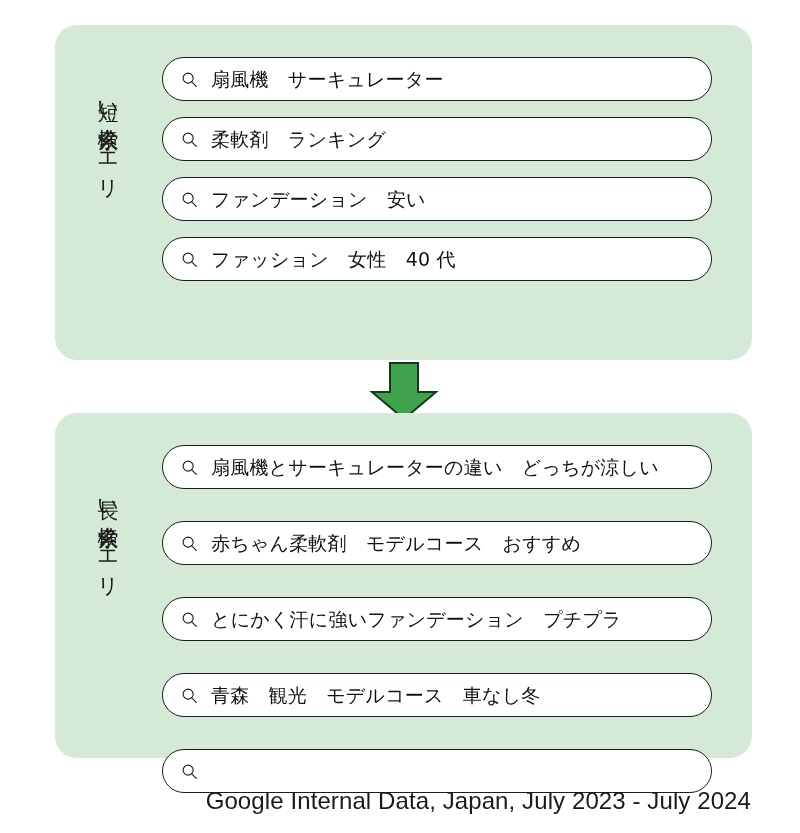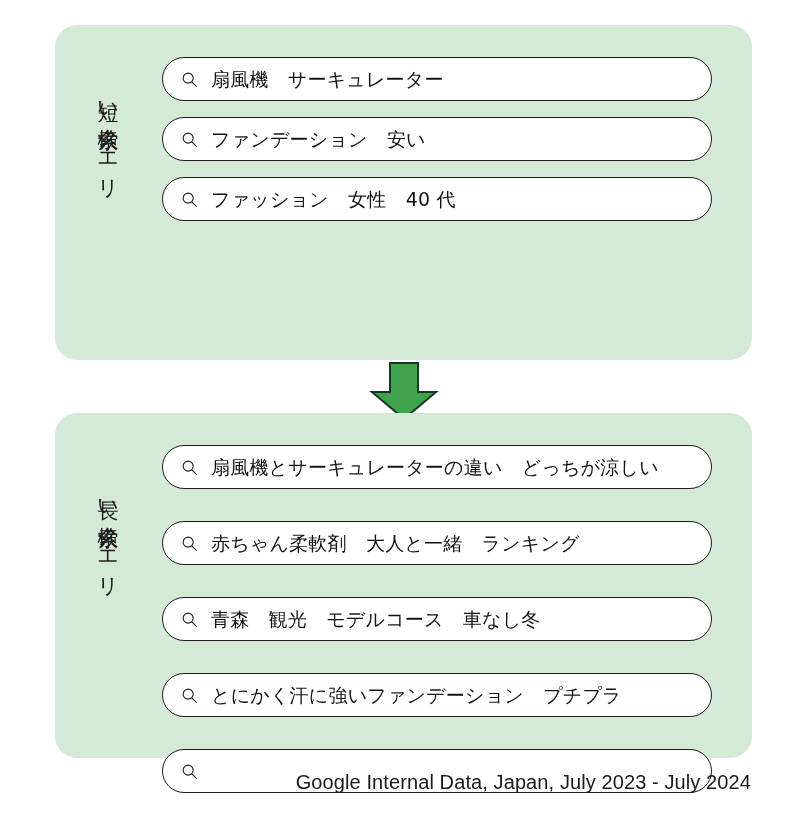--- a/index.html
+++ b/index.html
@@ -96,22 +96,22 @@
     left: 369px;
     top: 361px;
     width: 70px;
     height: 60px;
   }
 
   
   .footer-note {
     position: absolute;
     right: 49px;
-    top: 771px;
-    font-size: 20px;
+    top: 787px;
+    font-size: 24px;
     color: #1a1a1a;
     font-family: "Liberation Sans", "DejaVu Sans", sans-serif;
     letter-spacing: 0.1px;
     white-space: nowrap;
   }
 </style>
 </head>
 <body>
 
 <div class="stage">
@@ -123,20 +123,27 @@
   <div class="pill-list pill-list-short">
 
     <div class="pill">
       <svg class="magnifier" viewBox="0 0 20 20">
         <circle cx="8.4" cy="8.4" r="5.9" fill="none" stroke="#1c1c1c" stroke-width="1.3"></circle>
         <line x1="12.7" y1="12.7" x2="18" y2="18" stroke="#1c1c1c" stroke-width="1.3" stroke-linecap="round"></line>
       </svg>
       <span class="query">扇風機　サーキュレーター</span>
     </div>
 
+    <div class="pill">
+      <svg class="magnifier" viewBox="0 0 20 20">
+        <circle cx="8.4" cy="8.4" r="5.9" fill="none" stroke="#1c1c1c" stroke-width="1.3"></circle>
+        <line x1="12.7" y1="12.7" x2="18" y2="18" stroke="#1c1c1c" stroke-width="1.3" stroke-linecap="round"></line>
+      </svg>
+      <span class="query">柔軟剤　ランキング</span>
+    </div>
 
 
     <div class="pill">
       <svg class="magnifier" viewBox="0 0 20 20">
         <circle cx="8.4" cy="8.4" r="5.9" fill="none" stroke="#1c1c1c" stroke-width="1.3"></circle>
         <line x1="12.7" y1="12.7" x2="18" y2="18" stroke="#1c1c1c" stroke-width="1.3" stroke-linecap="round"></line>
       </svg>
       <span class="query">ファンデーション　安い</span>
     </div>
 
@@ -166,43 +173,43 @@
         <line x1="12.7" y1="12.7" x2="18" y2="18" stroke="#1c1c1c" stroke-width="1.3" stroke-linecap="round"></line>
       </svg>
       <span class="query">扇風機とサーキュレーターの違い　どっちが涼しい</span>
     </div>
 
     <div class="pill">
       <svg class="magnifier" viewBox="0 0 20 20">
         <circle cx="8.4" cy="8.4" r="5.9" fill="none" stroke="#1c1c1c" stroke-width="1.3"></circle>
         <line x1="12.7" y1="12.7" x2="18" y2="18" stroke="#1c1c1c" stroke-width="1.3" stroke-linecap="round"></line>
       </svg>
-      <span class="query">赤ちゃん柔軟剤　大人と一緒　ランキング</span>
+      <span class="query">赤ちゃん柔軟剤　モデルコース　おすすめ</span>
+    </div>
+
+    <div class="pill">
+      <svg class="magnifier" viewBox="0 0 20 20">
+        <circle cx="8.4" cy="8.4" r="5.9" fill="none" stroke="#1c1c1c" stroke-width="1.3"></circle>
+        <line x1="12.7" y1="12.7" x2="18" y2="18" stroke="#1c1c1c" stroke-width="1.3" stroke-linecap="round"></line>
+      </svg>
+      <span class="query">とにかく汗に強いファンデーション　プチプラ</span>
     </div>
 
     <div class="pill">
       <svg class="magnifier" viewBox="0 0 20 20">
         <circle cx="8.4" cy="8.4" r="5.9" fill="none" stroke="#1c1c1c" stroke-width="1.3"></circle>
         <line x1="12.7" y1="12.7" x2="18" y2="18" stroke="#1c1c1c" stroke-width="1.3" stroke-linecap="round"></line>
       </svg>
       <span class="query">青森　観光　モデルコース　車なし冬</span>
     </div>
 
     <div class="pill">
       <svg class="magnifier" viewBox="0 0 20 20">
         <circle cx="8.4" cy="8.4" r="5.9" fill="none" stroke="#1c1c1c" stroke-width="1.3"></circle>
         <line x1="12.7" y1="12.7" x2="18" y2="18" stroke="#1c1c1c" stroke-width="1.3" stroke-linecap="round"></line>
       </svg>
-      <span class="query">とにかく汗に強いファンデーション　プチプラ</span>
-    </div>
-
-    <div class="pill">
-      <svg class="magnifier" viewBox="0 0 20 20">
-        <circle cx="8.4" cy="8.4" r="5.9" fill="none" stroke="#1c1c1c" stroke-width="1.3"></circle>
-        <line x1="12.7" y1="12.7" x2="18" y2="18" stroke="#1c1c1c" stroke-width="1.3" stroke-linecap="round"></line>
-      </svg>
     </div>
 
   </div>
 
   <div class="footer-note">Google Internal Data, Japan, July 2023 - July 2024</div>
 
 </div>
 
 </body></html>

